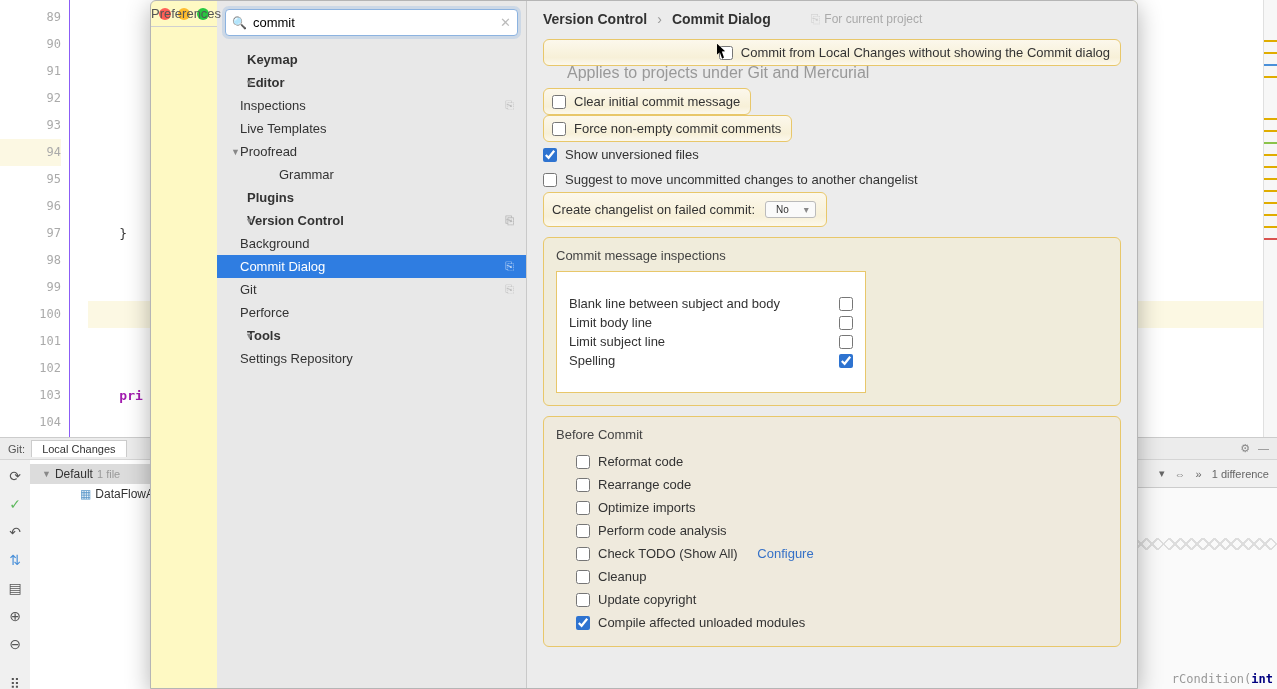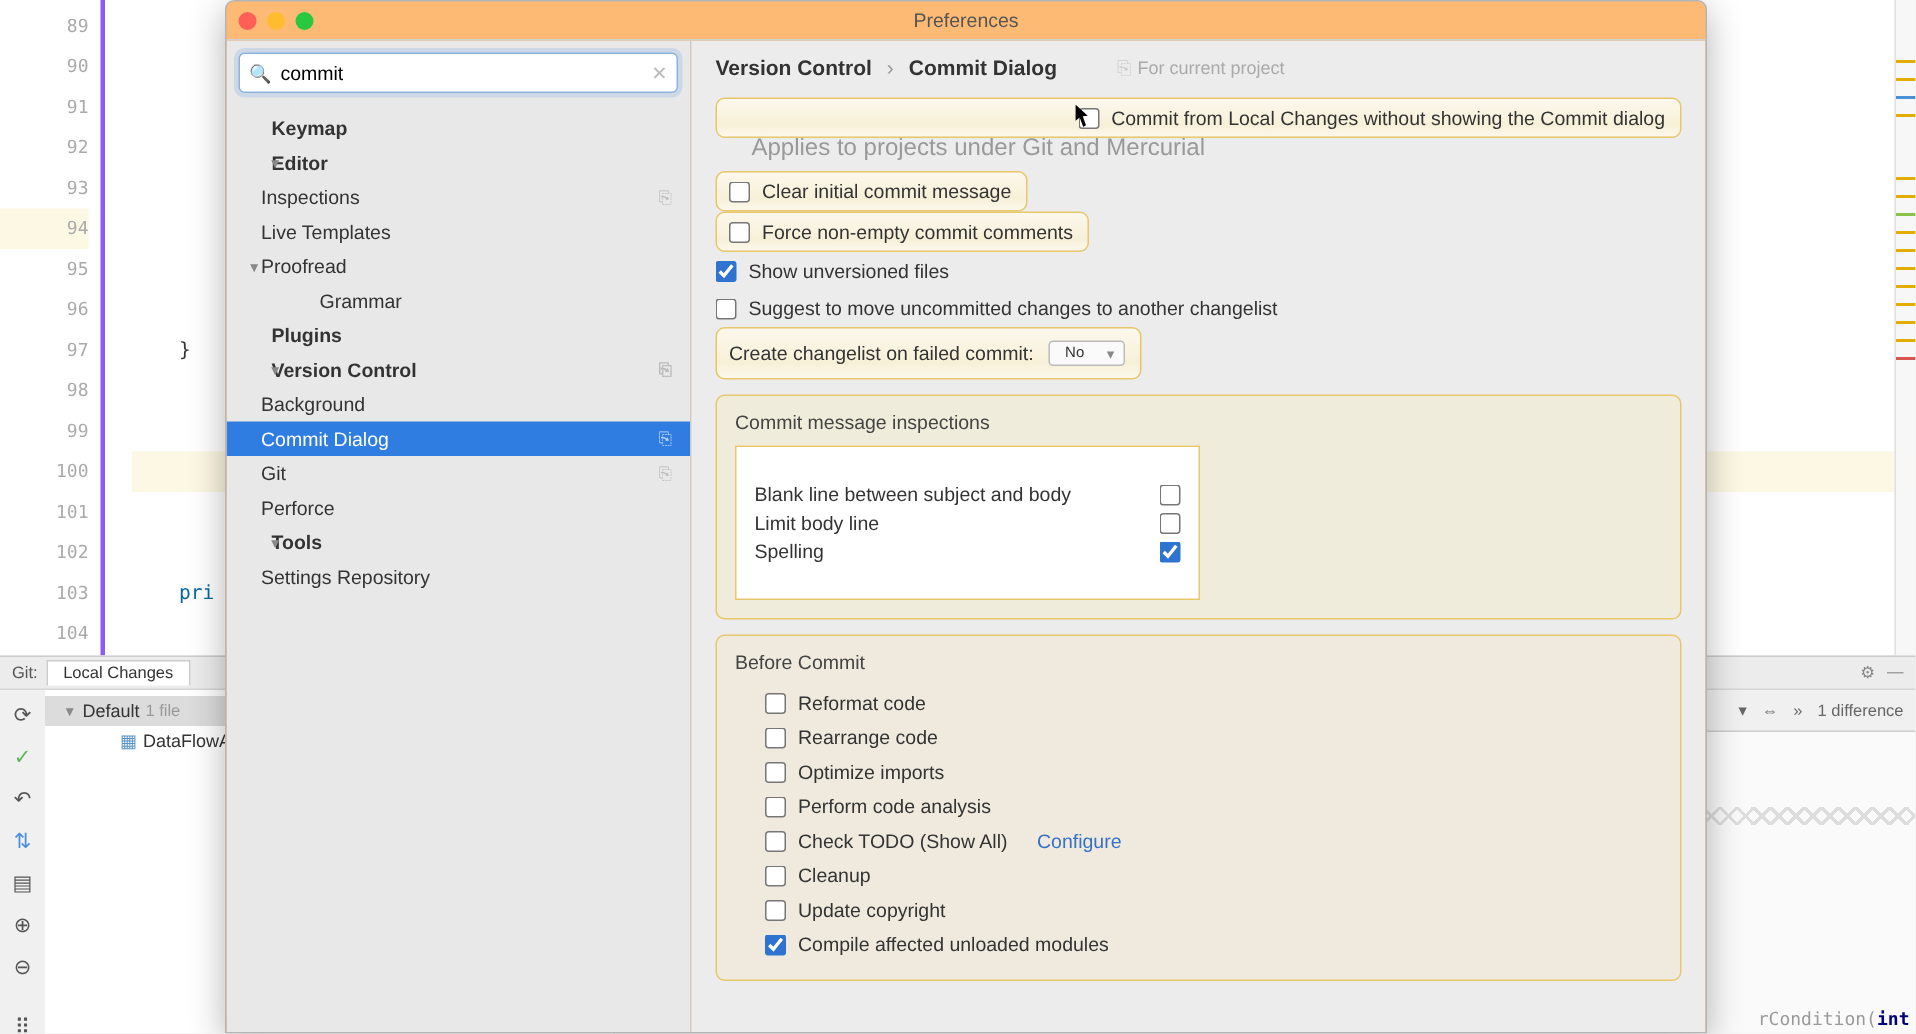--- a/index.html
+++ b/index.html
@@ -1,25 +1,25 @@
 <!DOCTYPE html>
 <html><head>
 <meta charset="utf-8">
 <style>
 * { box-sizing: border-box; margin: 0; padding: 0; }
 body { font-family: -apple-system, "Helvetica Neue", Arial, sans-serif; font-size: 13px; color: #333; background: #f5f5f5; width: 1277px; height: 689px; overflow: hidden; position: relative; }
 
 
 .editor-bg { position: absolute; top: 0; left: 0; right: 0; height: 437px; background: #fff; display: flex; }
-.gutter { width: 70px; background: #fff; color: #aaa; font-family: Menlo, monospace; font-size: 12px; text-align: right; padding-right: 8px; padding-top: 4px; line-height: 27px; border-right: 3px solid #8b5cf6; }
+.gutter { width: 70px; background: #fff; color: #aaa; font-family: Menlo, monospace; font-size: 12px; text-align: right; padding-right: 8px; padding-top: 4px; line-height: 27px; border-right: 1px solid #8b5cf6; }
 .gutter div { height: 27px; }
 .fold-col { width: 18px; background: #fff; }
 .code-area { flex: 1; font-family: Menlo, monospace; font-size: 13px; padding-top: 4px; line-height: 27px; white-space: pre; }
 .code-area .hl { background: #fcf8e3; display: block; }
-.code-area .kw { color: #0369a1; font-weight: normal; }
+.code-area .kw { color: #a21caf; font-weight: bold; }
 
 .marks-col { position: absolute; right: 0; top: 0; width: 14px; height: 437px; background: #f7f7f7; border-left: 1px solid #e0e0e0; }
 .mark { height: 2px; margin-bottom: 10px; }
 .mark.o { background: #e0ad00; }
 .mark.b { background: #4a90d9; }
 .mark.g { background: #8bc34a; }
 .mark.e { background: #d9534f; }
 
 
 .git-panel { position: absolute; left: 0; right: 0; top: 437px; height: 252px; background: #f0f0f0; border-top: 1px solid #ccc; }
@@ -37,21 +37,21 @@
 .tree-file { padding-left: 50px; color: #333; }
 .tree-icon { color: #5896c9; }
 .git-diff { flex: 1; background: #fafafa; display: flex; flex-direction: column; }
 .diff-toolbar { height: 28px; background: #f0f0f0; border-bottom: 1px solid #ccc; display: flex; align-items: center; padding: 0 8px; justify-content: flex-end; gap: 10px; font-size: 11px; color: #666; }
 .diff-content { flex: 1; font-family: Menlo, monospace; font-size: 12px; padding: 8px; color: #999; overflow: hidden; position: relative; }
 .zigzag { position: absolute; left: 0; right: 0; height: 12px; background: repeating-linear-gradient(135deg, #ddd 0 2px, transparent 2px 8px), repeating-linear-gradient(45deg, #ddd 0 2px, transparent 2px 8px); }
 .diff-code { position: absolute; bottom: 4px; right: 4px; }
 .diff-kw { color: #000080; font-weight: bold; }
 
 
-.dialog { position: absolute; left: 150px; top: 0; width: 988px; height: 689px; background: #fdba74; border: 1px solid #b5b5b5; box-shadow: 0 6px 24px rgba(0,0,0,0.3); border-radius: 6px 6px 0 0; display: flex; flex-direction: column; overflow: hidden; }
+.dialog { position: absolute; left: 150px; top: 0; width: 988px; height: 689px; background: #fef9c3; border: 1px solid #b5b5b5; box-shadow: 0 6px 24px rgba(0,0,0,0.3); border-radius: 6px 6px 0 0; display: flex; flex-direction: row; overflow: hidden; }
 .titlebar { height: 26px; display: flex; align-items: center; padding: 0 8px; position: relative; border-bottom: 1px solid #d0d0d0; }
 .traffic { display: flex; gap: 7px; }
 .traffic span { width: 12px; height: 12px; border-radius: 50%; display: block; }
 .tl-close { background: #ff5f57; } .tl-min { background: #febc2e; } .tl-max { background: #28c840; }
 .title-text { position: absolute; left: 0; right: 0; text-align: center; font-size: 13px; color: #555; pointer-events: none; }
 
 .dialog-body { flex: 1; display: flex; overflow: hidden; }
 
 
 .sidebar { width: 310px; background: #e8e8e8; border-right: 1px solid #c9c9c9; display: flex; flex-direction: column; }
@@ -327,20 +327,24 @@
           <div class="insp-list hi-border">
             <div class="insp-row">
                 <span>Blank line between subject and body</span>
                 <input type="checkbox" style="">
               </div>
             <div class="insp-row">
                 <span>Limit body line</span>
                 <input type="checkbox" style="">
               </div>
             <div class="insp-row">
+                <span>Limit subject line</span>
+                <input type="checkbox" style="">
+              </div>
+            <div class="insp-row">
                 <span>Spelling</span>
                 <input type="checkbox" checked="" style="">
               </div>
           </div>
         </div>
 
         <div class="section" style="background:#efeadd">
           <div class="section-title">Before Commit</div>
           <div class="before-list">
             <div class="opt-row">

